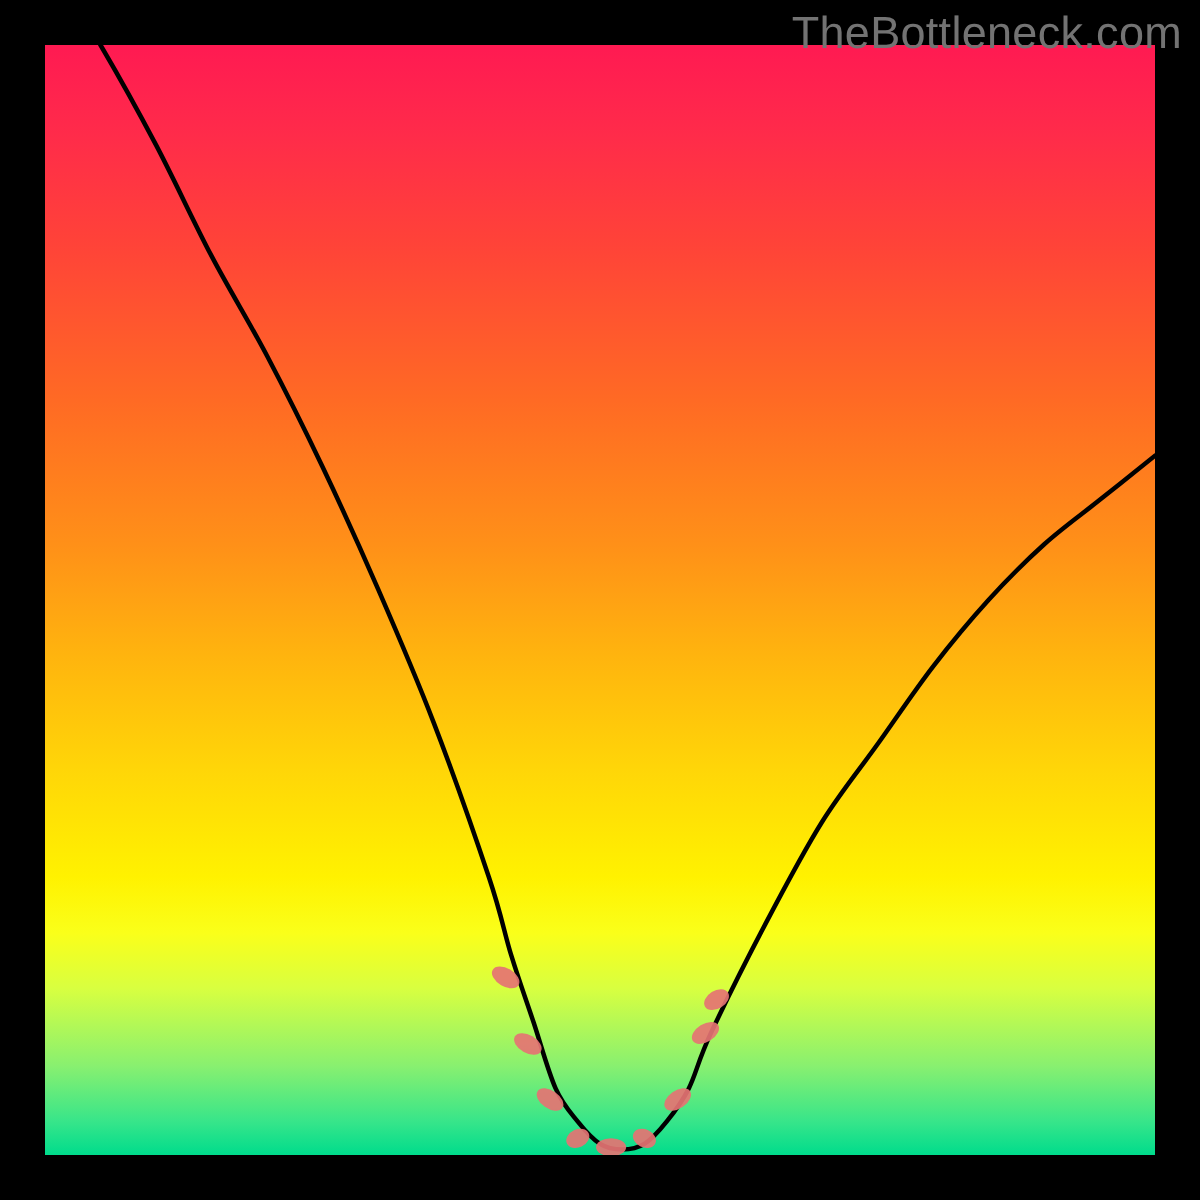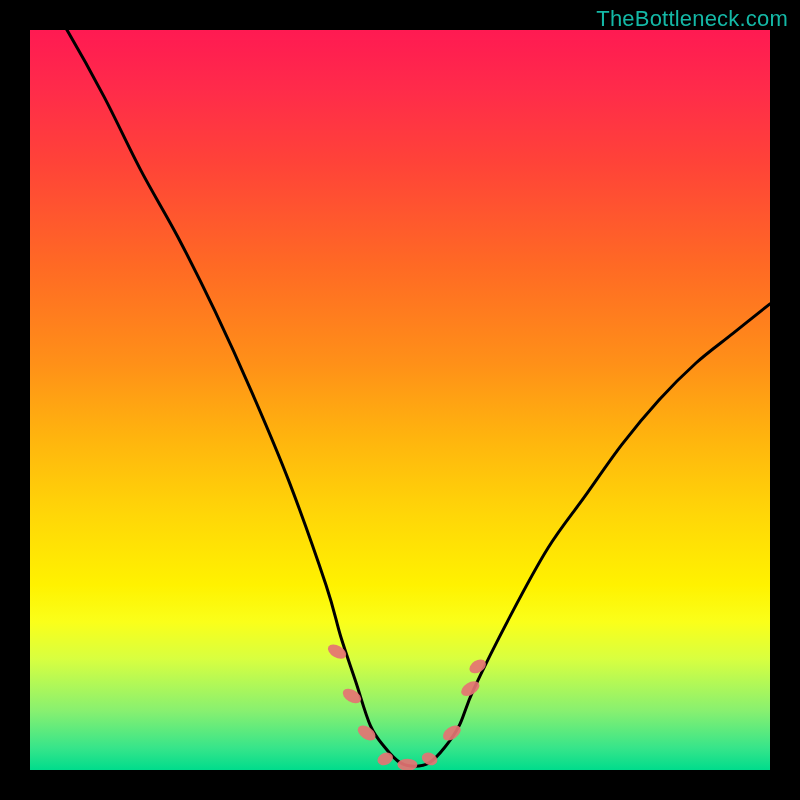--- a/index.html
+++ b/index.html
@@ -37,22 +37,22 @@
       #d8ff40 85%,
       #88f070 92%,
       #37e58a 97%,
       #00dc8c 100%
     );
   }
   .watermark {
     position: absolute;
     top: 6px;
     right: 12px;
-    color: #14b8a6;
-    font-size: 22px;
+    color: #737373;
+    font-size: 30px;
     font-weight: 500;
     letter-spacing: 0.2px;
     z-index: 10;
   }
   svg.curve {
     position: absolute;
     left: 0;
     top: 0;
     width: 740px;
     height: 740px;

